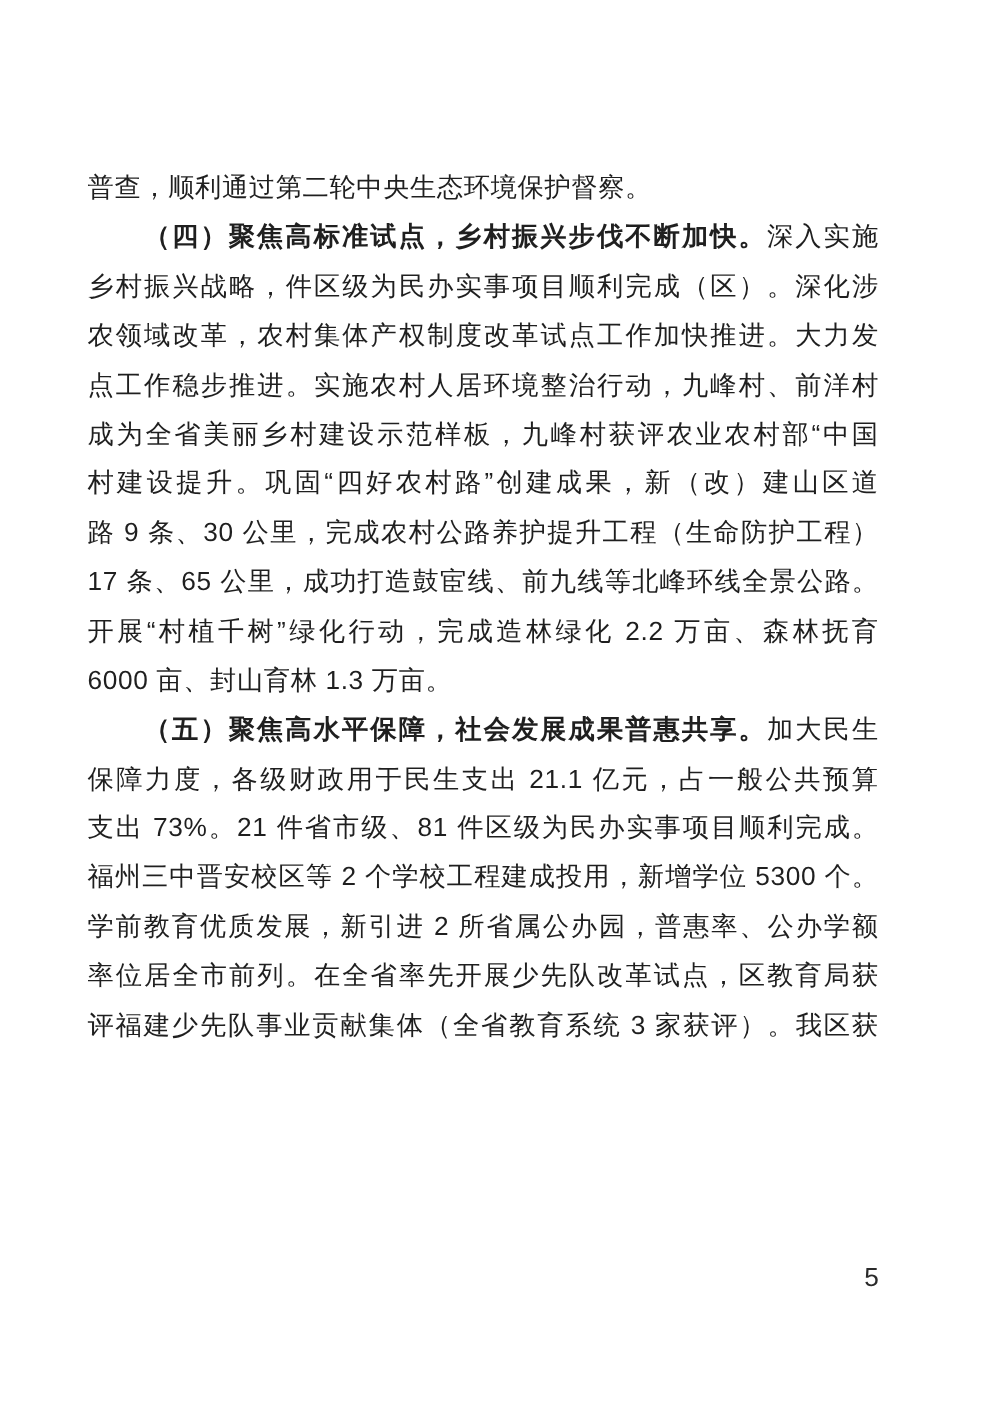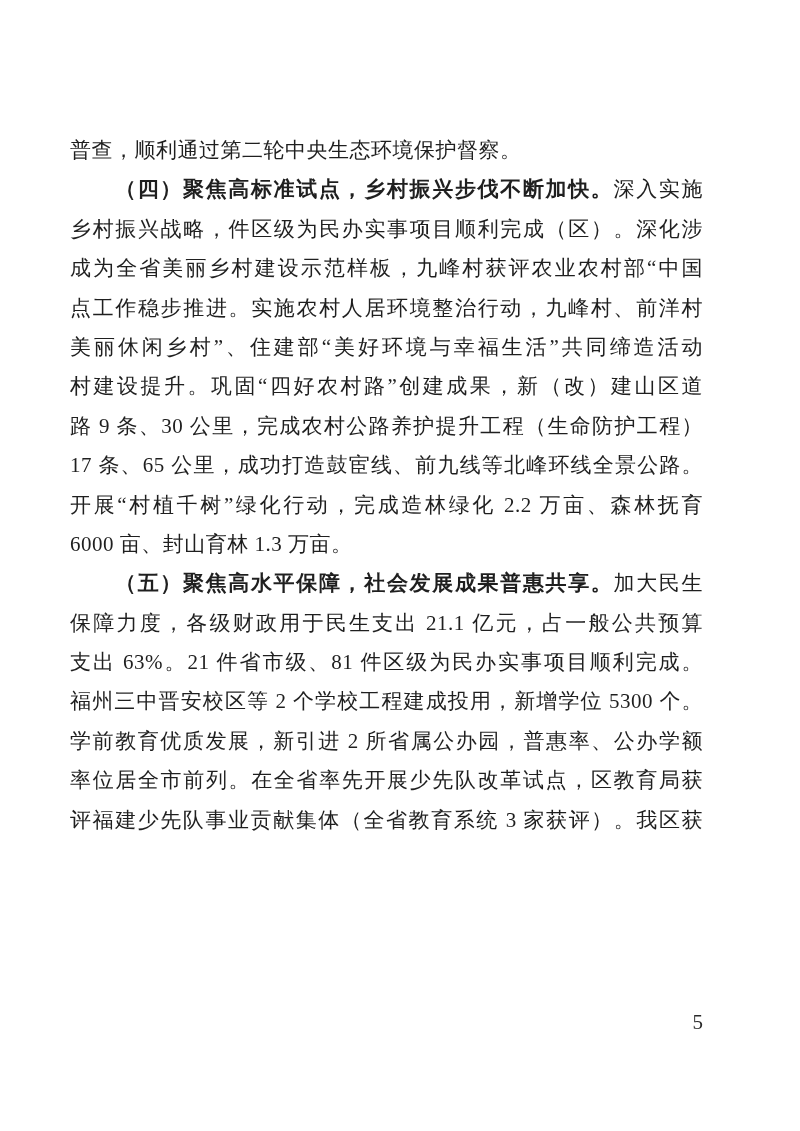--- a/index.html
+++ b/index.html
@@ -6,21 +6,21 @@
     margin: 0;
     padding: 0;
     background: #ffffff;
   }
   .page {
     position: relative;
     width: 800px;
     height: 1131px;
     background: #ffffff;
     overflow: hidden;
-    font-family: Liberation Serif, serif;
+    font-family: Liberation Sans, sans-serif;
     color: #1f1f1f;
     border-radius: 20px;
   }
   .text-block {
     position: absolute;
     left: 70px;
     top: 131px;
     width: 633px;
   }
   .line {
@@ -54,30 +54,30 @@
   }
 </style>
 </head>
 <body>
 
 <div class="page">
   <div class="text-block">
       <div class="line"><span class="seg">普查，顺利通过第二轮中央生态环境保护督察。</span></div>
       <div class="line j ind"><span class="seg-bold">（四）聚焦高标准试点，乡村振兴步伐不断加快。</span><span class="seg">深入实施</span></div>
       <div class="line j"><span class="seg">乡村振兴战略，件区级为民办实事项目顺利完成（区）。深化涉</span></div>
+      <div class="line j"><span class="seg">农领域改革，农村集体产权制度改革试点工作加快推进。大力发</span></div>
+      <div class="line j"><span class="seg">点工作稳步推进。实施农村人居环境整治行动，九峰村、前洋村</span></div>
       <div class="line j"><span class="seg">成为全省美丽乡村建设示范样板，九峰村获评农业农村部“中国</span></div>
-      <div class="line j"><span class="seg">点工作稳步推进。实施农村人居环境整治行动，九峰村、前洋村</span></div>
-      <div class="line j"><span class="seg">美丽休闲乡村”、住建部“美好环境与幸福生活”共同缔造活动</span></div>
       <div class="line j"><span class="seg">村建设提升。巩固“四好农村路”创建成果，新（改）建山区道</span></div>
       <div class="line j"><span class="seg">路 9 条、30 公里，完成农村公路养护提升工程（生命防护工程）</span></div>
       <div class="line j"><span class="seg">17 条、65 公里，成功打造鼓宦线、前九线等北峰环线全景公路。</span></div>
       <div class="line j"><span class="seg">开展“村植千树”绿化行动，完成造林绿化 2.2 万亩、森林抚育</span></div>
       <div class="line"><span class="seg">6000 亩、封山育林 1.3 万亩。</span></div>
       <div class="line j ind"><span class="seg-bold">（五）聚焦高水平保障，社会发展成果普惠共享。</span><span class="seg">加大民生</span></div>
       <div class="line j"><span class="seg">保障力度，各级财政用于民生支出 21.1 亿元，占一般公共预算</span></div>
-      <div class="line j"><span class="seg">支出 63%。21 件省市级、81 件区级为民办实事项目顺利完成。</span></div>
+      <div class="line j"><span class="seg">支出 73%。21 件省市级、81 件区级为民办实事项目顺利完成。</span></div>
       <div class="line j"><span class="seg">福州三中晋安校区等 2 个学校工程建成投用，新增学位 5300 个。</span></div>
       <div class="line j"><span class="seg">学前教育优质发展，新引进 2 所省属公办园，普惠率、公办学额</span></div>
       <div class="line j"><span class="seg">率位居全市前列。在全省率先开展少先队改革试点，区教育局获</span></div>
       <div class="line j"><span class="seg">评福建少先队事业贡献集体（全省教育系统 3 家获评）。我区获</span></div>
     </div>
   <div class="page-number">5</div>
 </div>
 
 </body></html>

